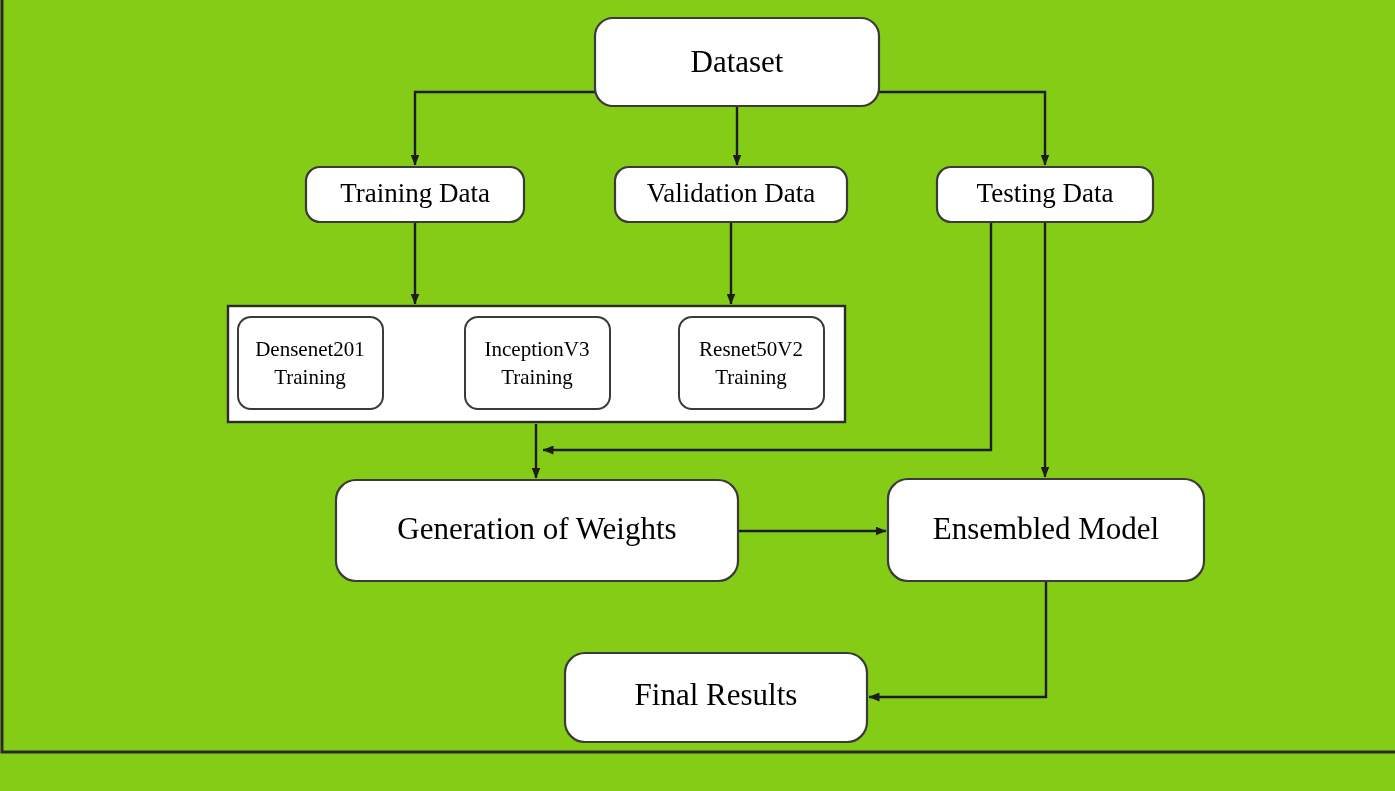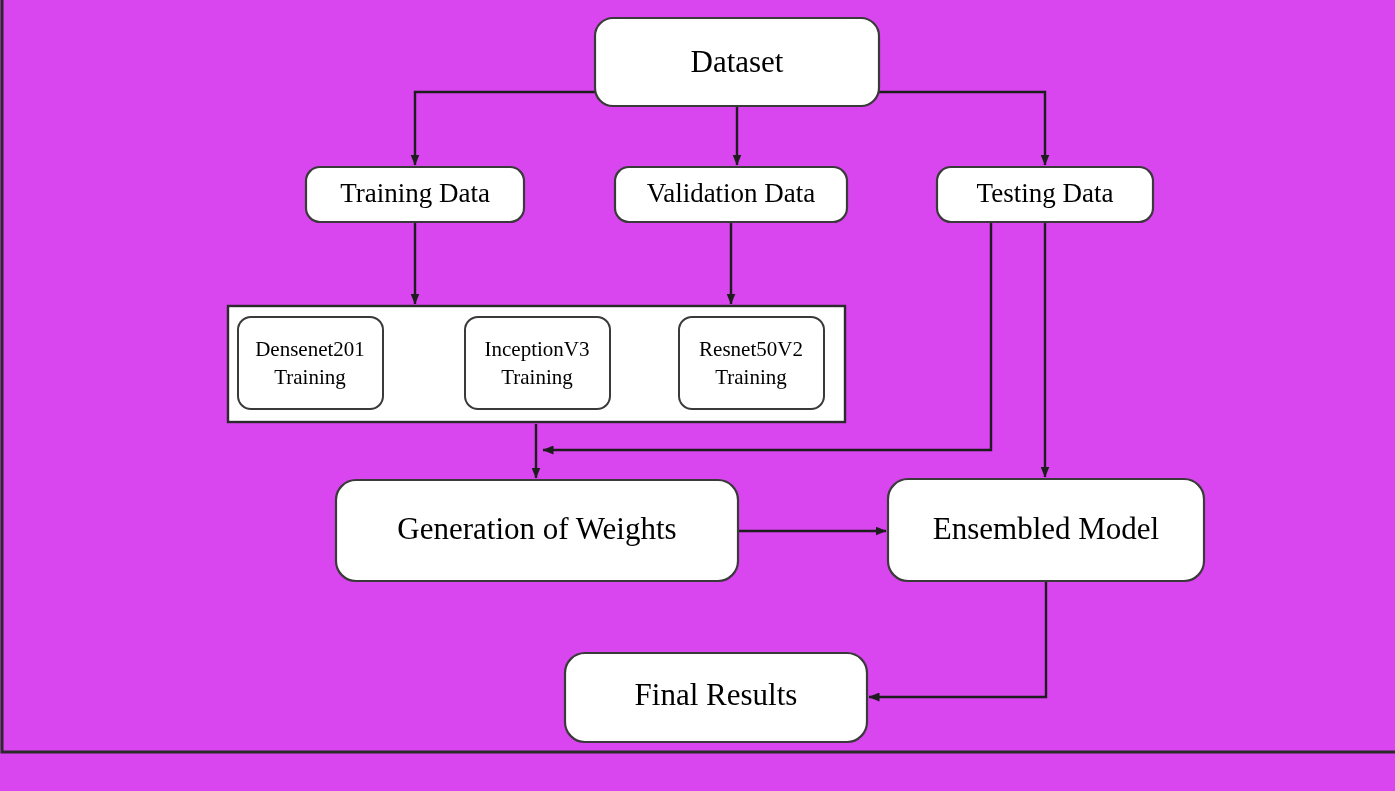--- a/index.html
+++ b/index.html
@@ -4,21 +4,21 @@
 <style>
   html, body {
     margin: 0;
     padding: 0;
     background: #ffffff;
   }
   #canvas {
     position: relative;
     width: 1395px;
     height: 791px;
-    background: #d946ef;
+    background: #84cc16;
     overflow: hidden;
     font-family: "Liberation Serif", "DejaVu Serif", serif;
   }
   #flow {
     position: absolute;
     left: 0;
     top: 0;
     width: 1395px;
     height: 791px;
   }

